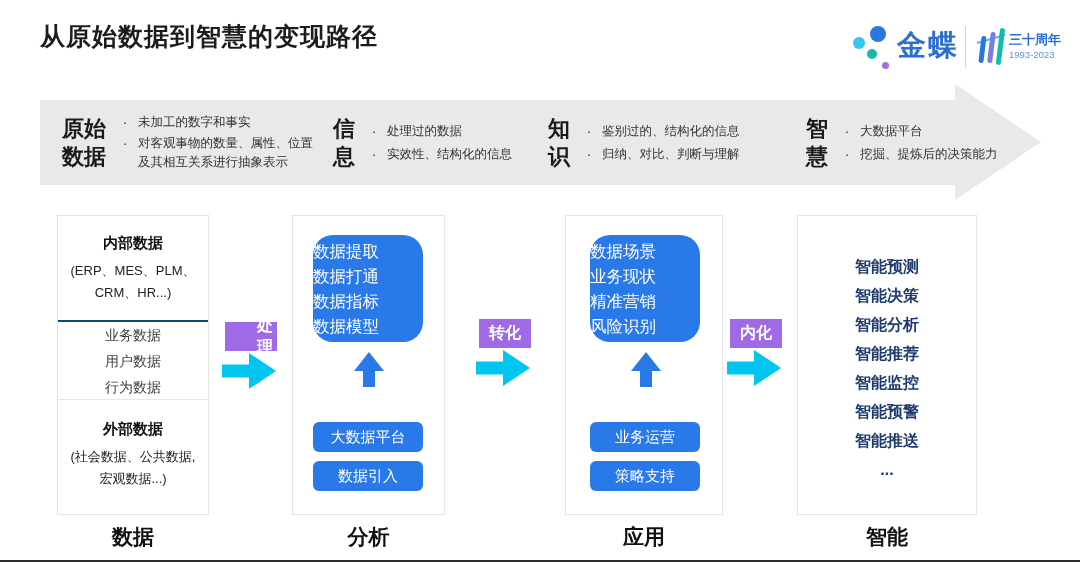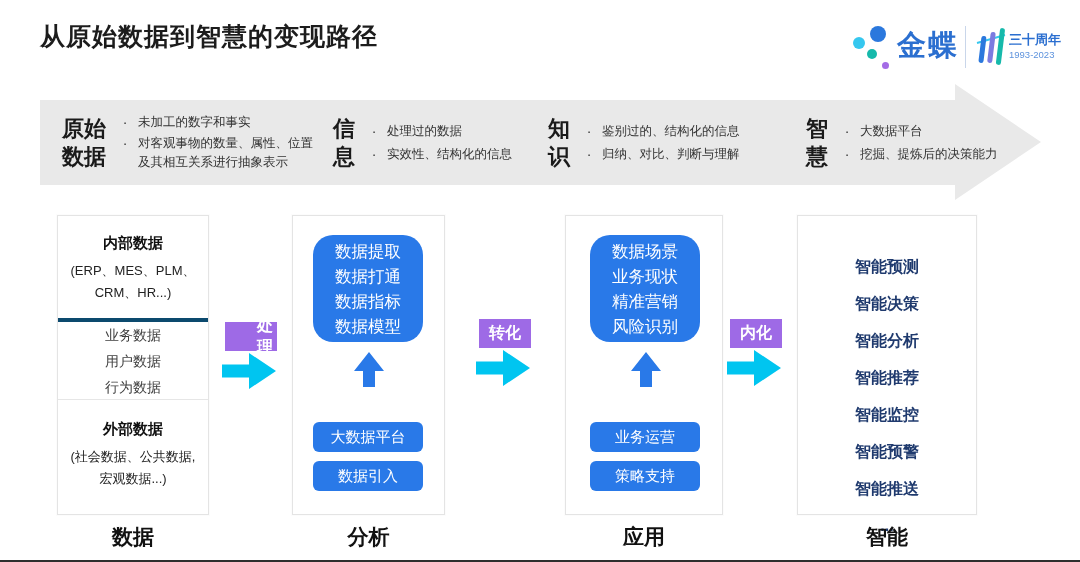--- a/index.html
+++ b/index.html
@@ -45,21 +45,21 @@
 
   
   .col-box { position:absolute; top:215px; height:300px; background:#fff; border:1px solid #e4e4e4; box-shadow:0 0 0 1px rgba(0,0,0,0.01); }
   .box-data         { left:57px;  width:152px; }
   .box-analysis     { left:292px; width:153px; }
   .box-application  { left:565px; width:158px; }
   .box-intelligence { left:797px; width:180px; }
 
   
   .data-sec { display:flex; flex-direction:column; align-items:center; text-align:center; }
-  .data-sec1 { height:106px; border-bottom:4px solid #0c4a6e; padding-top:18px; }
+  .data-sec1 { height:106px; border-bottom:2px solid #0c4a6e; padding-top:18px; }
   .data-sec2 { height:78px;  border-bottom:1px solid #e6e6e6; justify-content:center; }
   .data-sec3 { height:114px; padding-top:20px; }
   .sec-title { font-size:15px; font-weight:bold; color:#111; margin-bottom:7px; }
   .sec-sub { font-size:13px; color:#222; line-height:22px; max-width:138px; }
   .gray-item { font-size:14px; color:#404040; line-height:26px; }
 
   
   .badge { position:absolute; width:52px; height:29px; background:var(--purple-badge,#9e6ae6);
     color:#fff; font-size:16px; font-weight:bold; display:flex; align-items:center; justify-content:center; }
   .badge-1 { left:225px; top:322px;padding-left:32px; }
@@ -67,38 +67,38 @@
   .badge-3 { left:730px; top:319px; }
   .cyan-arrow { position:absolute; }
   .arrow-1 { left:222px; top:351px; }
   .arrow-2 { left:476px; top:348px; }
   .arrow-3 { left:727px; top:348px; }
   .cyan-fill { fill:var(--cyan-arrow,#00c5f0); }
 
   
   .blue-card { position:absolute; top:235px; width:110px; height:107px; border-radius:20px;
     background:var(--primary-blue,#2979e8); color:#fff; font-size:16.5px; line-height:25px;
-    display:flex; flex-direction:column; align-items:center; justify-content:center; }
+    display:flex; flex-direction:column; justify-content:center; }
   .card-analysis    { left:313px; }
   .card-application { left:590px; }
   .up-arrow { position:absolute; top:352px; }
   .up-a1 { left:354px; }
   .up-a2 { left:631px; }
   .blue-fill { fill:var(--primary-blue,#2979e8); }
   .chip { position:absolute; width:110px; height:30px; border-radius:6px;
     background:var(--primary-blue,#2979e8); color:#fff; font-size:15px;
     display:flex; align-items:center; justify-content:center; }
   .chip-a1 { left:313px; top:422px; }
   .chip-a2 { left:313px; top:461px; }
   .chip-b1 { left:590px; top:422px; }
   .chip-b2 { left:590px; top:461px; }
 
   
   .intel-list { position:absolute; left:797px; top:252px; width:180px;
-    display:flex; flex-direction:column; align-items:center;gap:8px; }
+    display:flex; flex-direction:column; align-items:center; }
   .intel-item { font-size:16px; font-weight:bold; color:var(--navy-text,#1f3a6e); line-height:29px; }
 
   
   .col-label { position:absolute; top:523px; font-size:21px; font-weight:bold; color:#111; text-align:center; }
   .label-data         { left:57px;  width:152px; }
   .label-analysis     { left:292px; width:153px; }
   .label-application  { left:565px; width:158px; }
   .label-intelligence { left:797px; width:180px; }
 
   .bottom-line { position:absolute; left:0; bottom:0; width:1080px; height:2px; background:#2e2e2e; }

